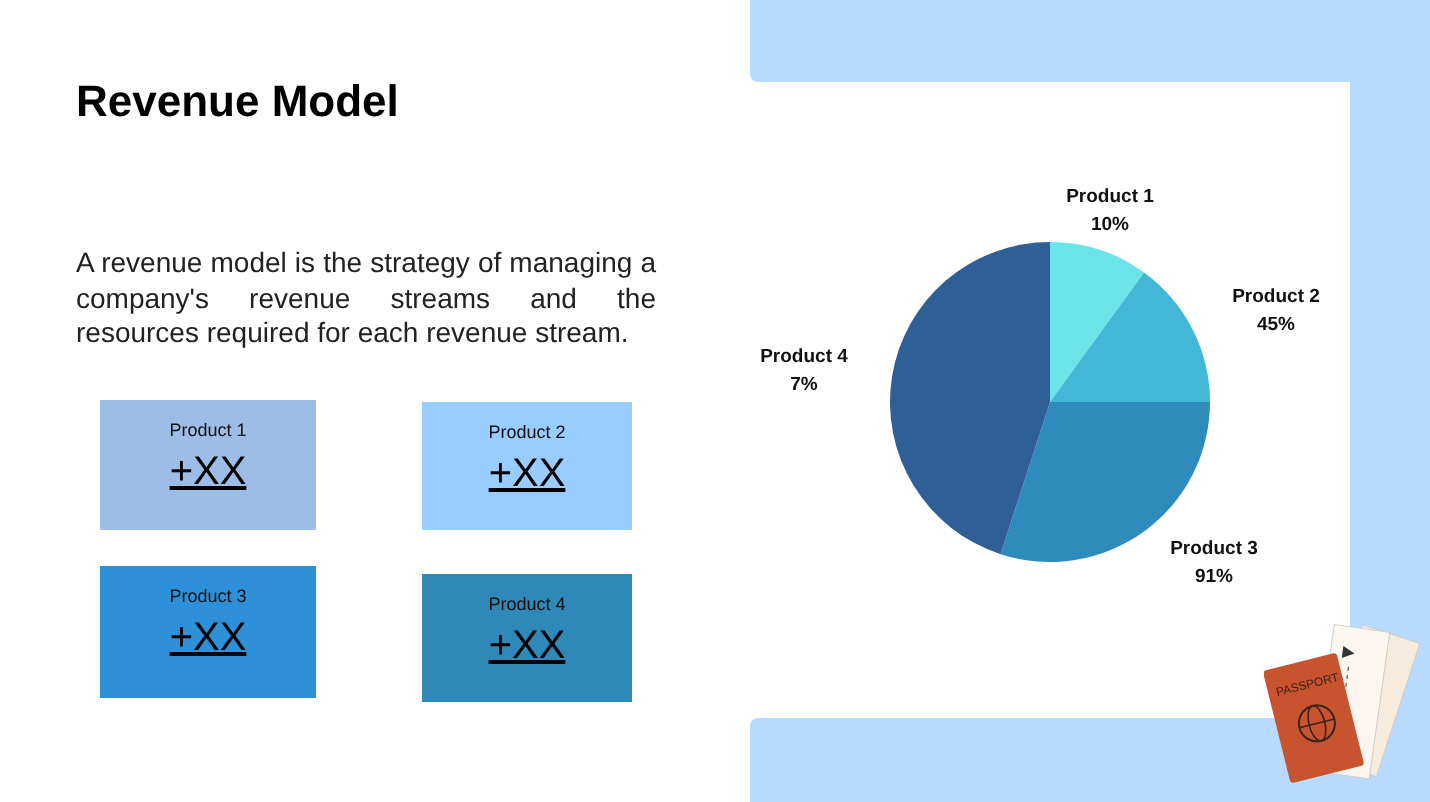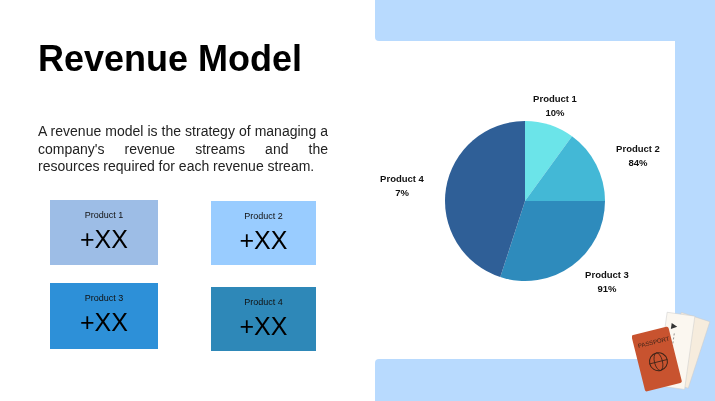--- a/index.html
+++ b/index.html
@@ -1,24 +1,24 @@
 <!DOCTYPE html>
 <html><head>
 <meta charset="utf-8">
 <style>
   html, body { margin:0; padding:0; }
   body { width:715px; height:401px; position:relative; overflow:hidden; background:#ffffff; font-family:"Liberation Sans", sans-serif; }
   .band-top { position:absolute; left:375px; top:0; width:340px; height:41px; background:#b8dafe; border-bottom-left-radius:4px; }
   .band-right { position:absolute; left:675px; top:41px; width:40px; height:320px; background:#b8dafe; }
   .band-bottom { position:absolute; left:375px; top:359px; width:340px; height:42px; background:#b8dafe; border-top-left-radius:4px; }
-  .title { position:absolute; left:38px; top:38px; font-size:36px; font-weight:bold; color:#000; margin:0; }
+  .title { position:absolute; left:38px; top:38px; font-size:22px; font-weight:bold; color:#000; margin:0; }
   .desc { position:absolute; left:38px; top:123px; width:290px; font-size:14px; line-height:17.5px; color:#222; text-align:justify; margin:0; }
   .card { position:absolute; width:108px; height:64px; text-align:center; box-sizing:border-box; }
   .card .lbl { display:block; font-size:9px; margin-top:10px; color:#111; }
-  .card .val { display:block; font-size:25px; margin-top:5px; color:#000; }
+  .card .val { display:block; font-size:20px; margin-top:5px; color:#000;text-decoration:underline; }
   .c1 { left:50px; top:200px; background:#9dbde6; height:65px; }
   .c2 { left:211px; top:201px; background:#99ccff; width:105px; }
   .c3 { left:50px; top:283px; background:#2d90d8; height:66px; }
   .c4 { left:211px; top:287px; background:#2e88b8; width:105px; height:64px; }
   .chart { position:absolute; left:375px; top:85px; width:300px; height:215px; }
   .plabel { position:absolute; font-size:9.5px; font-weight:bold; text-align:center; color:#111; line-height:14px; }
   .deco { position:absolute; left:632px; top:310px; width:80px; height:88px; }
 </style>
 </head>
 <body>
@@ -53,21 +53,21 @@
       <path d="M150,116 L197.02282018339787,51.278640450004204 A80,80 0 0 1 230,116 Z" fill="#43b8d6"></path>
       <path d="M150,116 L230,116 A80,80 0 0 1 125.27864045000422,192.0845213036123 Z" fill="#2e8bbc"></path>
       <path d="M150,116 L125.27864045000422,192.0845213036123 A80,80 0 0 1 149.99999999999997,36 Z" fill="#2f5f97"></path>
     </svg>
   <div class="plabel" style="left:150px; top:7px; width:60px;">
     <div>Product 1</div>
     <div>10%</div>
   </div>
   <div class="plabel" style="left:233px; top:57px; width:60px;">
     <div>Product 2</div>
-    <div>84%</div>
+    <div>45%</div>
   </div>
   <div class="plabel" style="left:202px; top:183px; width:60px;">
     <div>Product 3</div>
     <div>91%</div>
   </div>
   <div class="plabel" style="left:-3px; top:87px; width:60px;">
     <div>Product 4</div>
     <div>7%</div>
   </div>
 </div>

